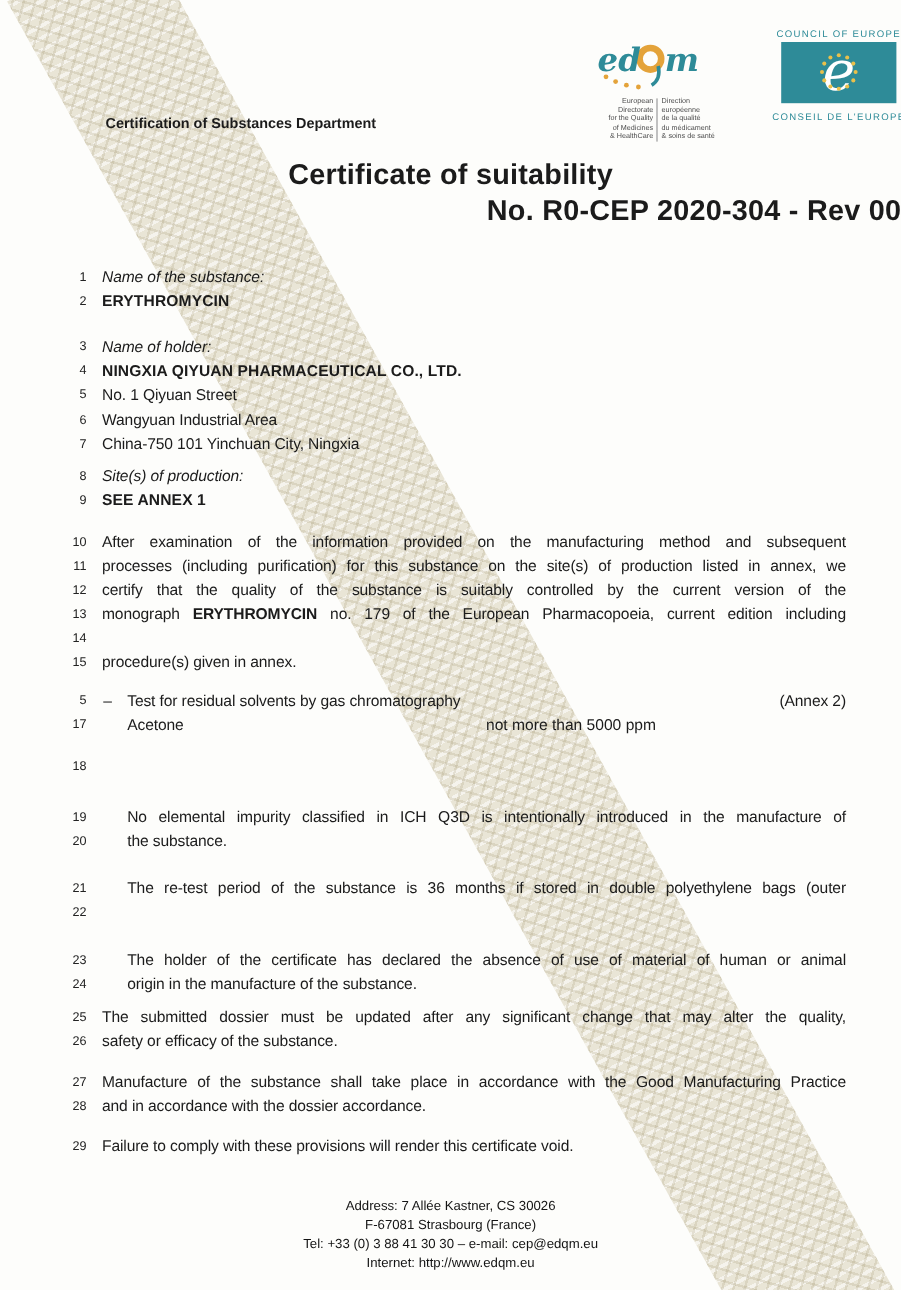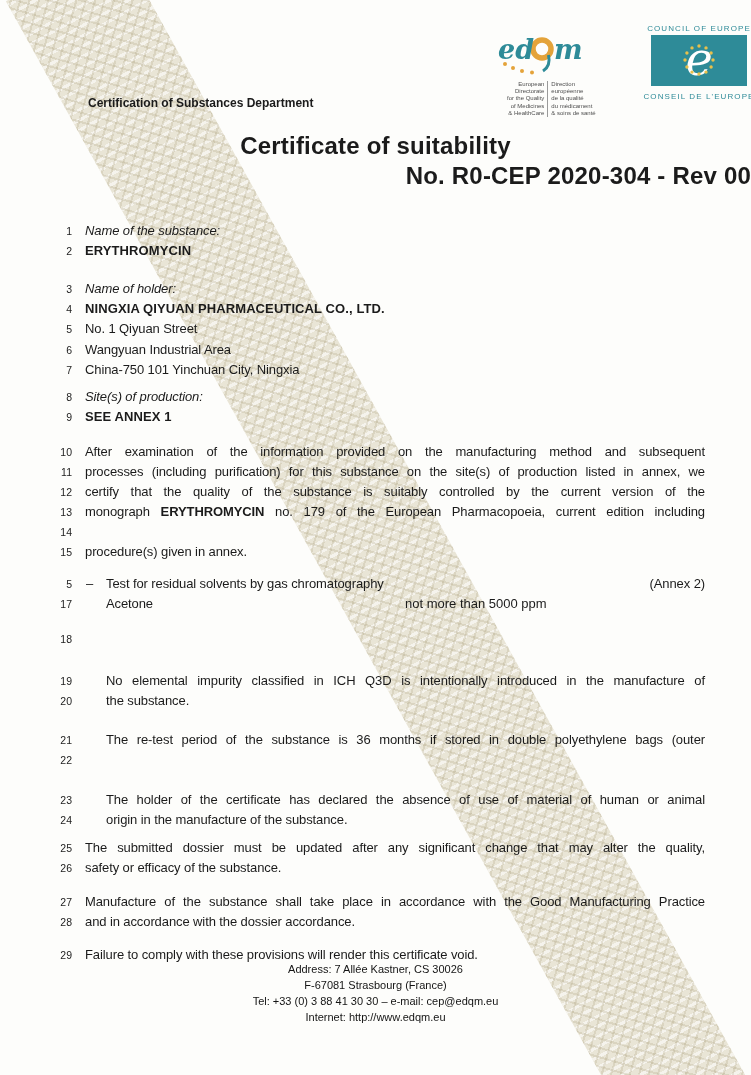--- a/index.html
+++ b/index.html
@@ -29,21 +29,21 @@
   .tx{position:absolute;left:85px;top:0;width:620px;white-space:nowrap;letter-spacing:-0.1px;}
   .tx.ti{left:106px;width:599px;}
   .just .tx{text-align:justify;text-align-last:justify;}
   .italic .tx{font-style:italic;}
   .boldrow .tx{font-weight:700;letter-spacing:0.1px;}
   .bseg{font-weight:700;}
   .dash{position:absolute;left:86px;top:0;}
   .annex{float:right;}
   .val{position:absolute;left:405px;top:0;white-space:nowrap;}
 
-  .footer-line{position:absolute;left:0;width:751px;text-align:center;font-size:11px;color:#141414;}
+  .footer-line{position:absolute;left:0;width:751px;text-align:center;font-size:11px;color:#141414;margin-top:36px;}
 
   
   .edqm{position:absolute;left:492px;top:30px;width:112px;}
   .edqm-tagline{display:flex;justify-content:center;margin-top:1px;
     font-size:6px;line-height:7.2px;color:#4e4e4e;}
   .edqm-tagline .colL{text-align:right;padding-right:3px;}
   .edqm-tagline .colR{text-align:left;padding-left:3px;border-left:1px solid #9a9a9a;}
   .edqm-tagline span{display:block;}
 
   

